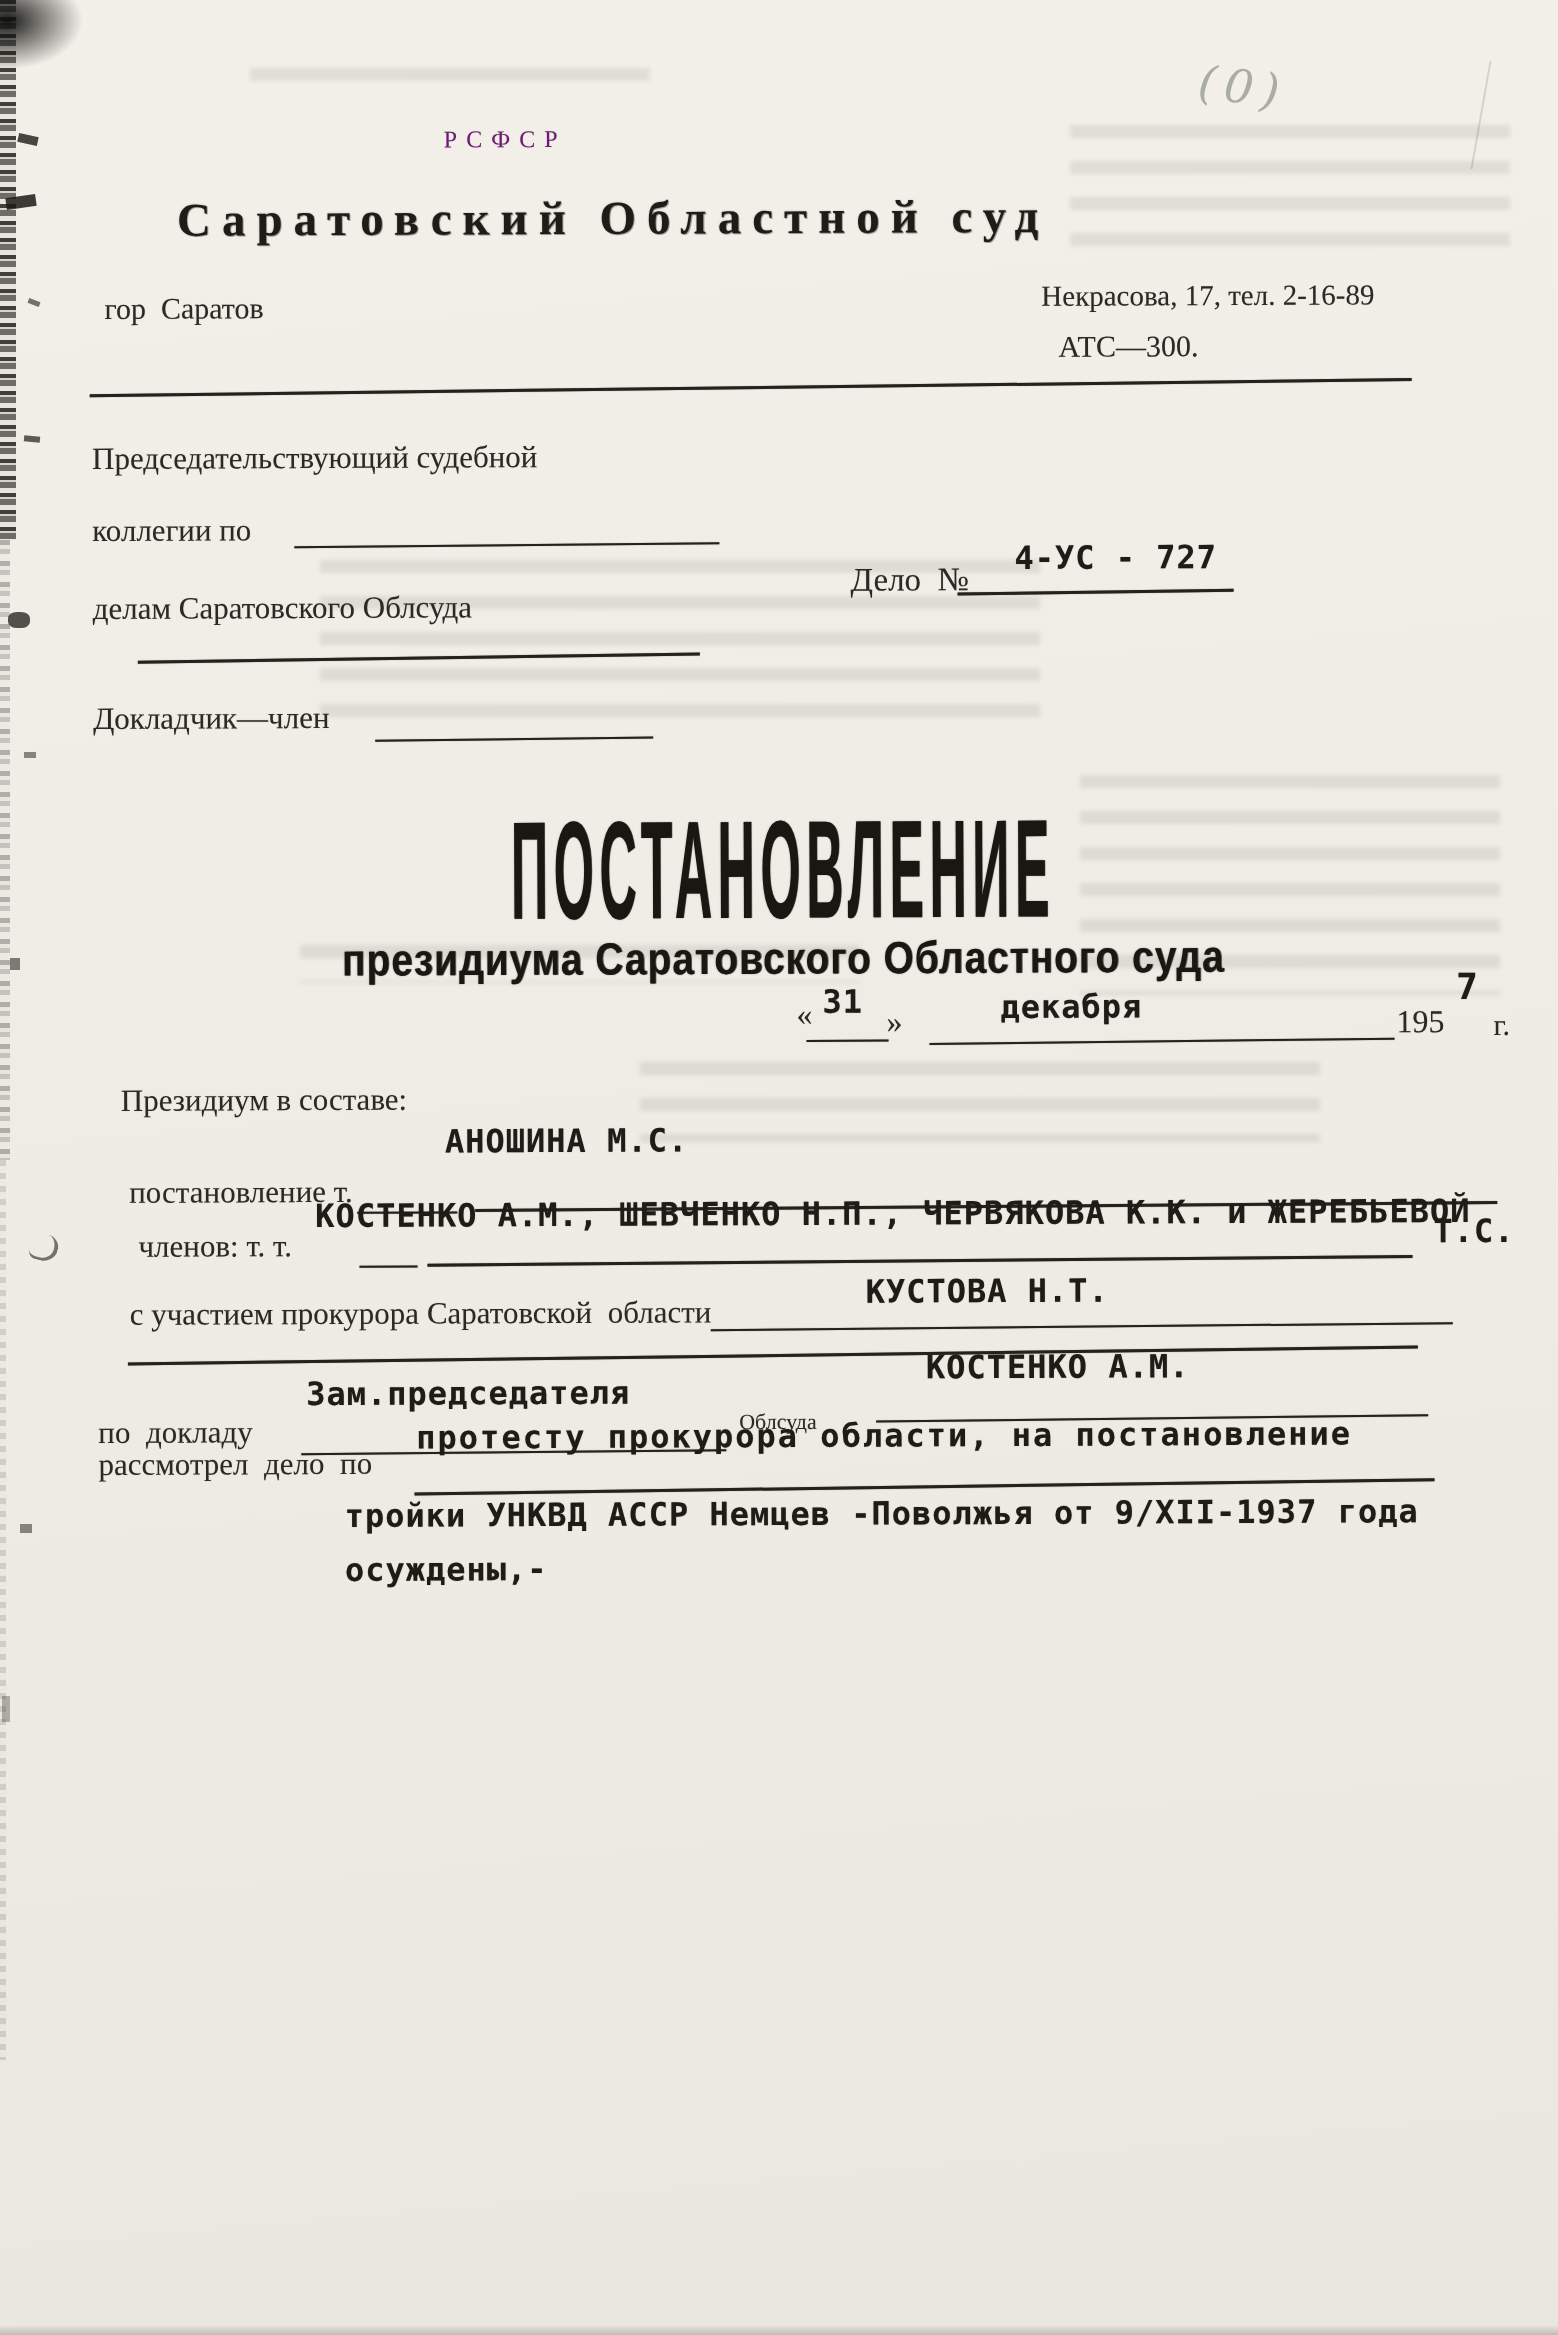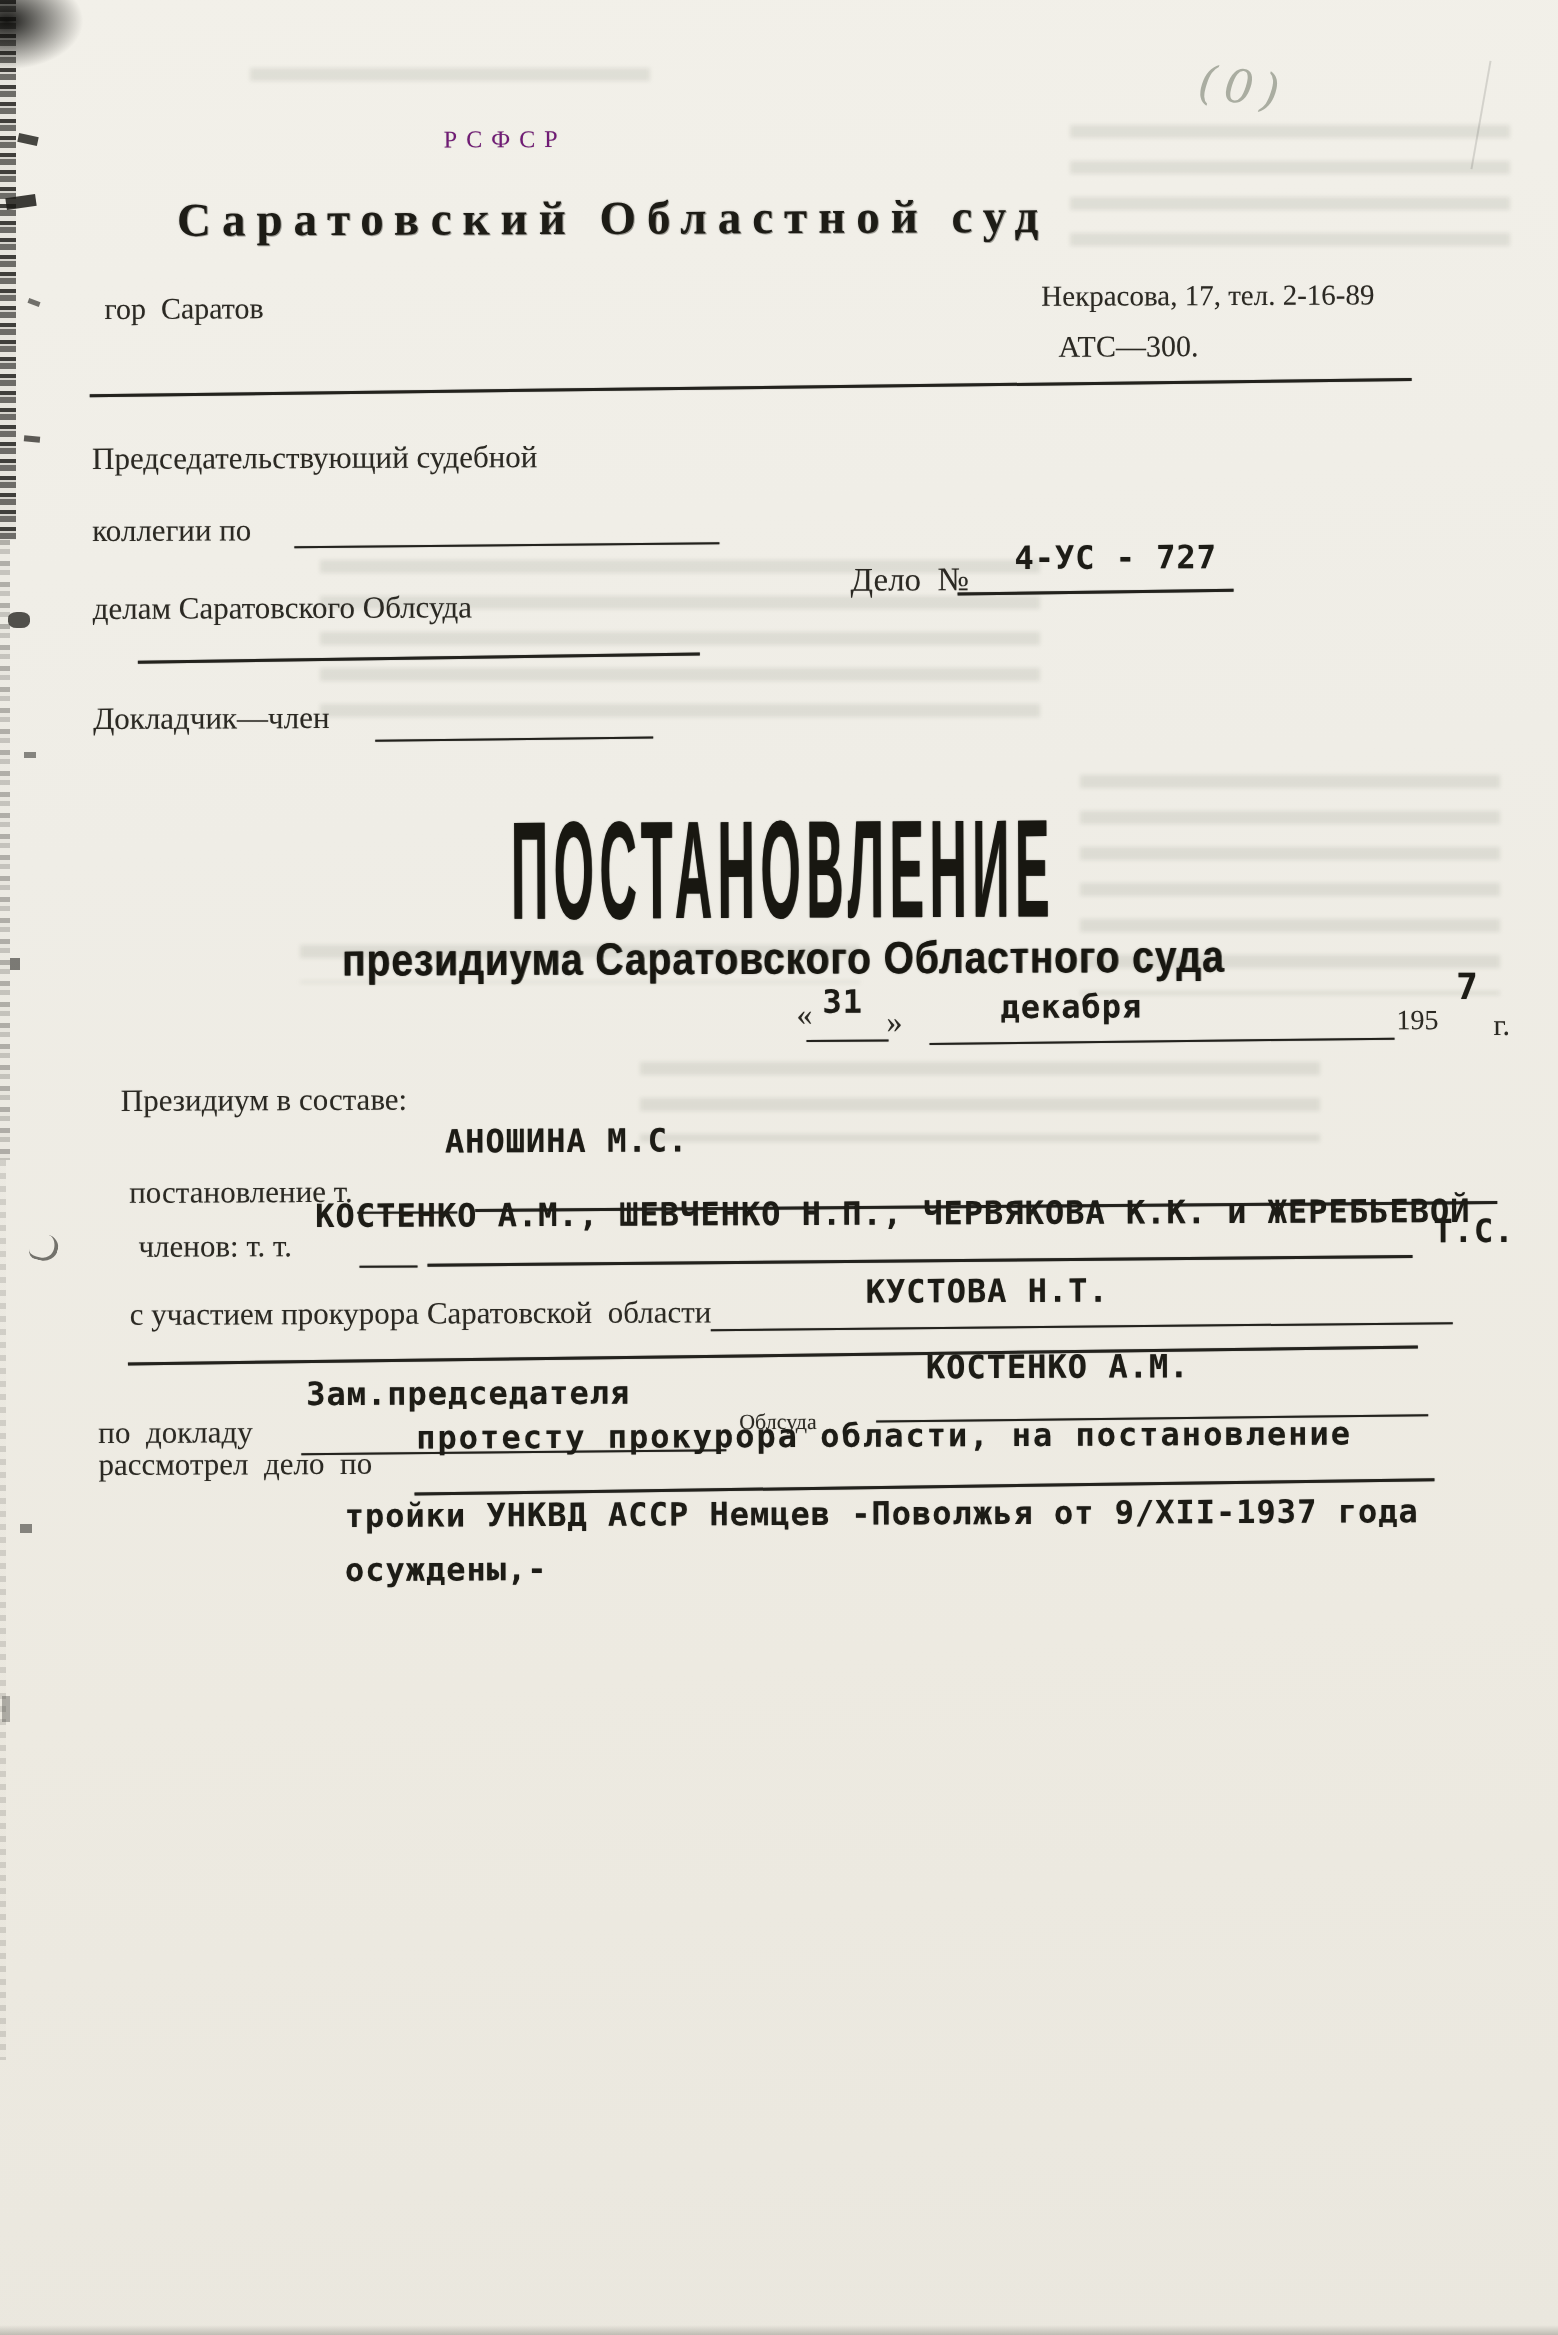--- a/index.html
+++ b/index.html
@@ -89,21 +89,21 @@
 
   <div class="abs poster" style="left:0;top:933px;width:1558px;text-align:center;font-size:41px;letter-spacing:1px;
               transform:scale(0.95,1.1);transform-origin:center top;">президиума Саратовского Областного суда</div>
 
   <div class="abs serif" style="left:792px;top:998px;font-size:32px;">«</div>
   <div class="abs typed" style="left:818px;top:986px;font-size:32px;">31</div>
   <div class="abs serif" style="left:882px;top:1006px;font-size:32px;">»</div>
   <div class="abs rule" style="left:802px;top:1040px;width:82px;height:2px;"></div>
   <div class="abs typed" style="left:996px;top:992px;font-size:32px;">декабря</div>
   <div class="abs rule" style="left:925px;top:1042px;width:465px;height:2px;transform:rotate(-0.4deg);"></div>
-  <div class="abs serif" style="left:1392px;top:1008px;font-size:28px;">195</div>
+  <div class="abs serif" style="left:1392px;top:1008px;font-size:32px;">195</div>
   <div class="abs typed" style="left:1452px;top:972px;font-size:36px;">7</div>
   <div class="abs serif" style="left:1489px;top:1012px;font-size:30px;">г.</div>
 
   <div class="abs serif" style="left:116px;top:1082px;font-size:31px;">Президиум в составе:</div>
 
   <div class="abs typed" style="left:440px;top:1124px;font-size:32px;">АНОШИНА М.С.</div>
   <div class="abs serif" style="left:124px;top:1174px;font-size:31px;">постановление т.</div>
   <div class="abs rule" style="left:352px;top:1210px;width:100px;height:2px;"></div>
   <div class="abs rule" style="left:470px;top:1206px;width:1022px;height:3px;transform:rotate(-0.2deg);"></div>
 

